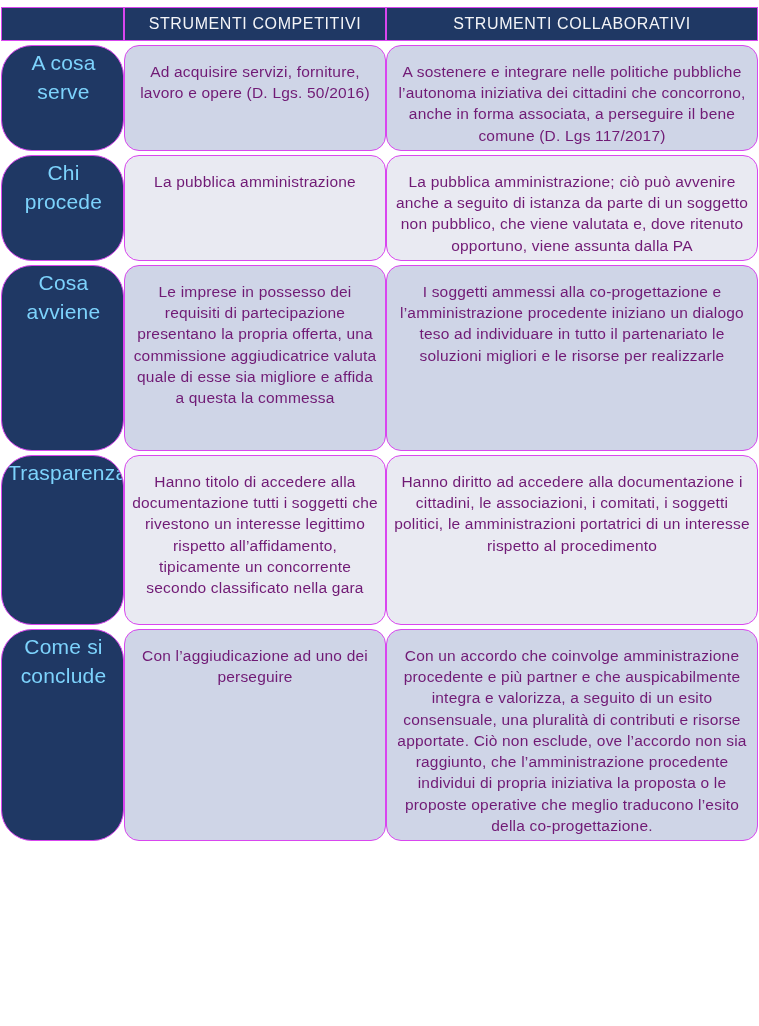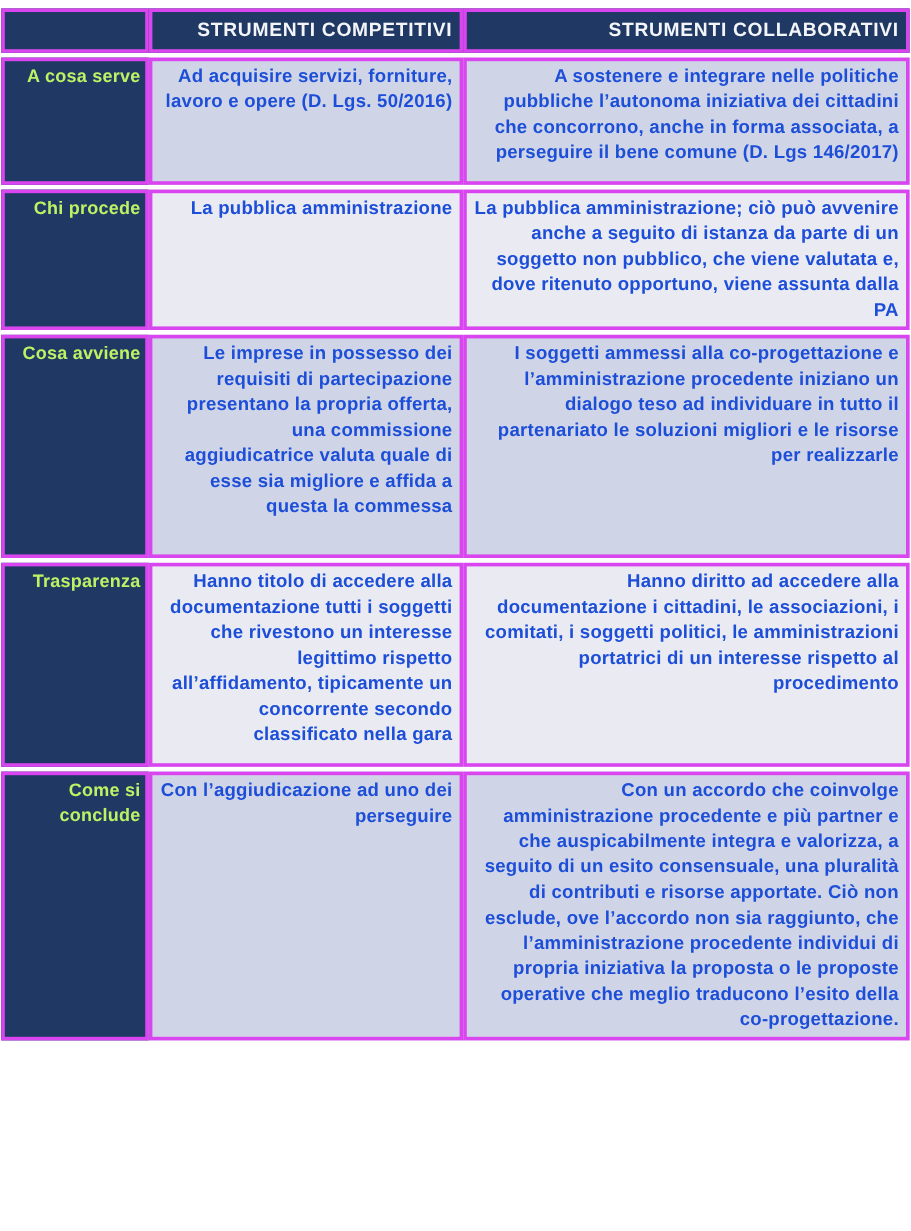--- a/index.html
+++ b/index.html
@@ -16,55 +16,57 @@
     border-collapse: separate;
     border-spacing: 0 4px;
     table-layout: fixed;
     background: #ffffff;
   }
   col.c1 { width: 123px; }
   col.c2 { width: 262px; }
   col.c3 { width: 372px; }
 
   th, td {
-    border: 3px solid #d946ef;
+    border: 1px solid #d946ef;
     vertical-align: top;
-    text-align: right;
-    font-weight: 700;
+    text-align: center;
+    font-weight: 400;
     letter-spacing: 0.2px;
     overflow: hidden;
   }
 
   
   tr.hdr th {
     background: #1f3864;
     color: #f4f5f8;
     font-size: 16px;
     line-height: 1.2;
     letter-spacing: 0.6px;
     vertical-align: middle;
     padding: 6px 6px 6px 6px;
     height: 34px;
   }
 
   
   td.rowlab {
     background: #1f3864;
-    color: #bef264;
-    font-size: 15px;
+    color: #7dd3fc;
+    font-size: 21px;
     line-height: 1.38;
     padding: 3px 4px 3px 6px;
+    border-radius: 31px;
   }
 
   
   td.cell {
-    color: #1d4ed8;
+    color: #701a75;
     font-size: 15.5px;
     line-height: 1.37;
-    padding: 2px 6px 3px 6px;
+    padding: 15px 6px 3px 6px;
+    border-radius: 15px;
   }
   tr.band-dark td.cell  { background: #cfd5e7; }
   tr.band-light td.cell { background: #e9eaf2; }
 
   
   tr.r1 td { height: 106px; }
   tr.r2 td { height: 111px; }
   tr.r3 td { height: 88px;  }
   tr.r4 td { height: 106px; }
   tr.r5 td { height: 186px; }
@@ -84,21 +86,21 @@
     <tr class="hdr">
       <th></th>
       <th>STRUMENTI COMPETITIVI</th>
       <th>STRUMENTI COLLABORATIVI</th>
     </tr>
   </thead>
   <tbody>
     <tr class="r1 band-dark">
       <td class="rowlab">A cosa serve</td>
       <td class="cell">Ad acquisire servizi, forniture, lavoro e opere (D. Lgs. 50/2016)</td>
-      <td class="cell">A sostenere e integrare nelle politiche pubbliche l’autonoma iniziativa dei cittadini che concorrono, anche in forma associata, a perseguire il bene comune (D. Lgs 146/2017)</td>
+      <td class="cell">A sostenere e integrare nelle politiche pubbliche l’autonoma iniziativa dei cittadini che concorrono, anche in forma associata, a perseguire il bene comune (D. Lgs 117/2017)</td>
     </tr>
     <tr class="r4 band-light">
       <td class="rowlab">Chi procede</td>
       <td class="cell">La pubblica amministrazione</td>
       <td class="cell">La pubblica amministrazione; ciò può avvenire anche a seguito di istanza da parte di un soggetto non pubblico, che viene valutata e, dove ritenuto opportuno, viene assunta dalla PA</td>
     </tr>
     <tr class="r5 band-dark">
       <td class="rowlab">Cosa avviene</td>
       <td class="cell">Le imprese in possesso dei requisiti di partecipazione presentano la propria offerta, una commissione aggiudicatrice valuta quale di esse sia migliore e affida a questa la commessa</td>
       <td class="cell">I soggetti ammessi alla co-progettazione e l’amministrazione procedente iniziano un dialogo teso ad individuare in tutto il partenariato le soluzioni migliori e le risorse per realizzarle</td>

